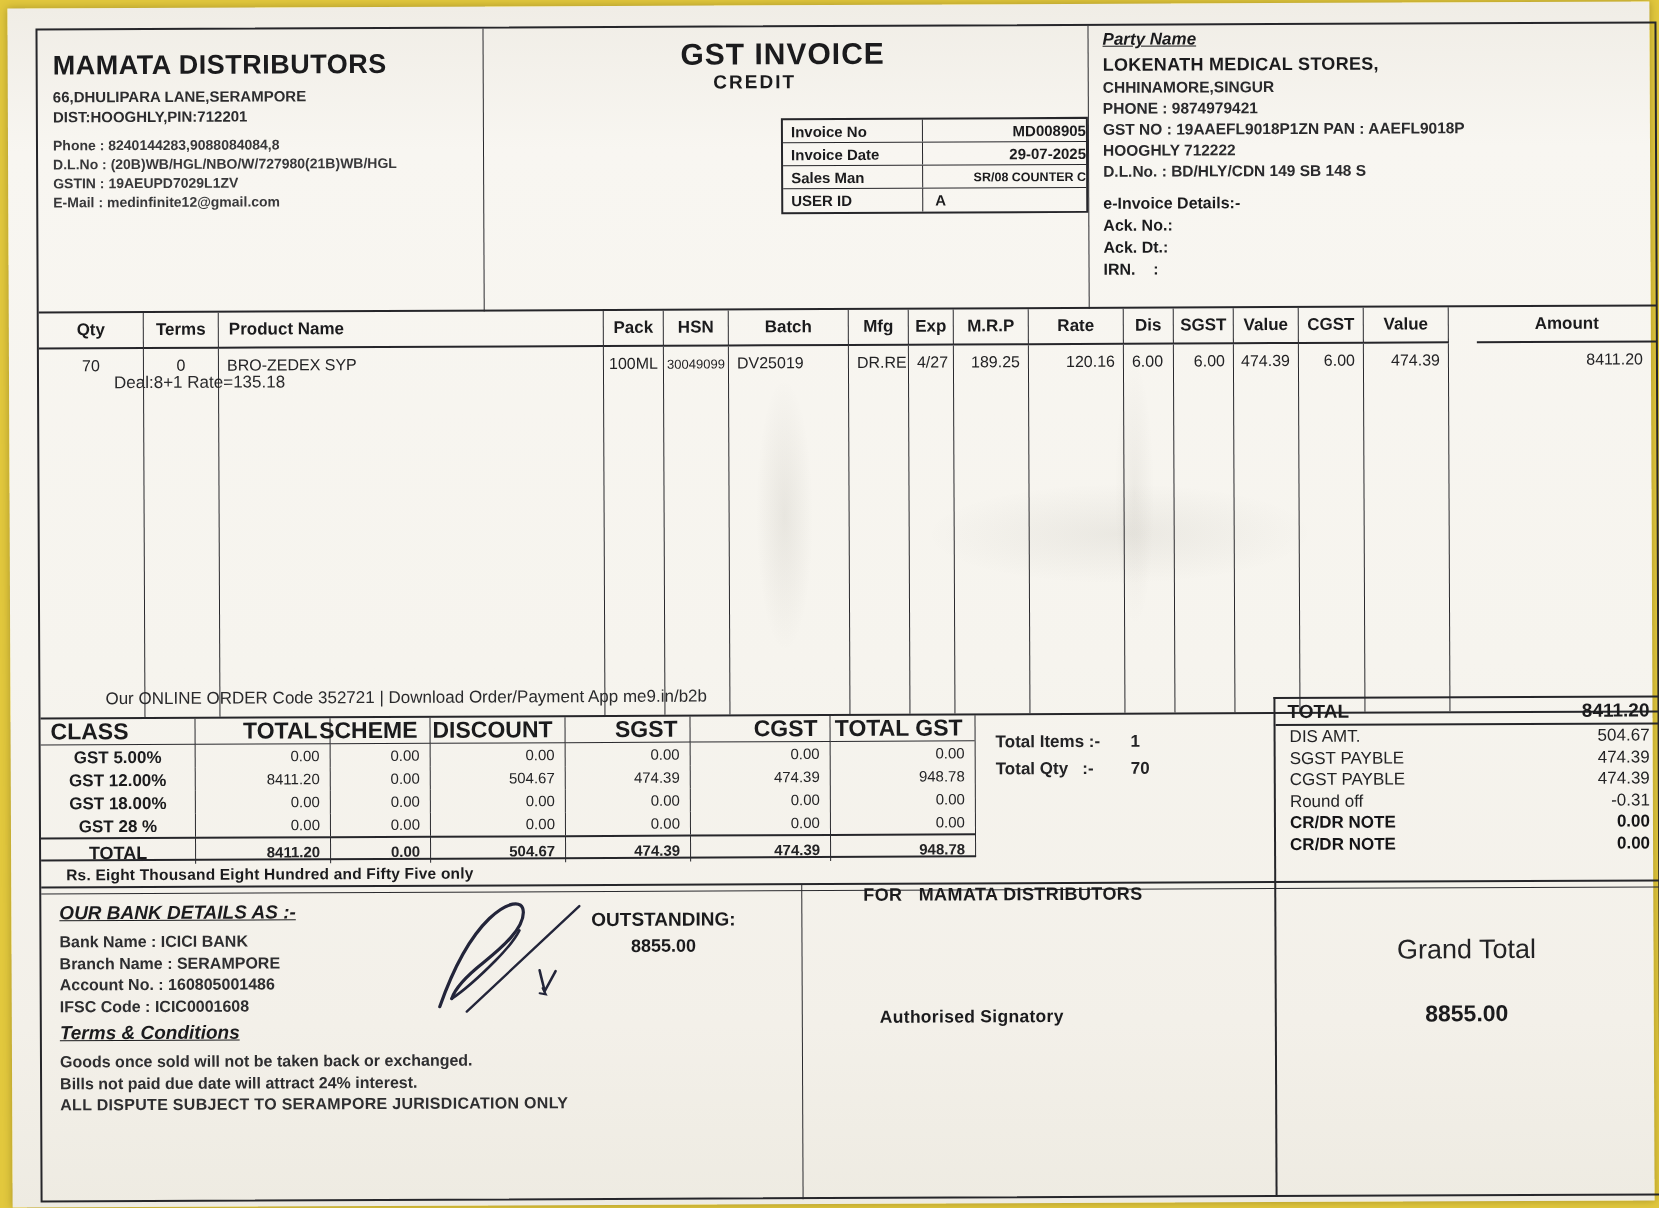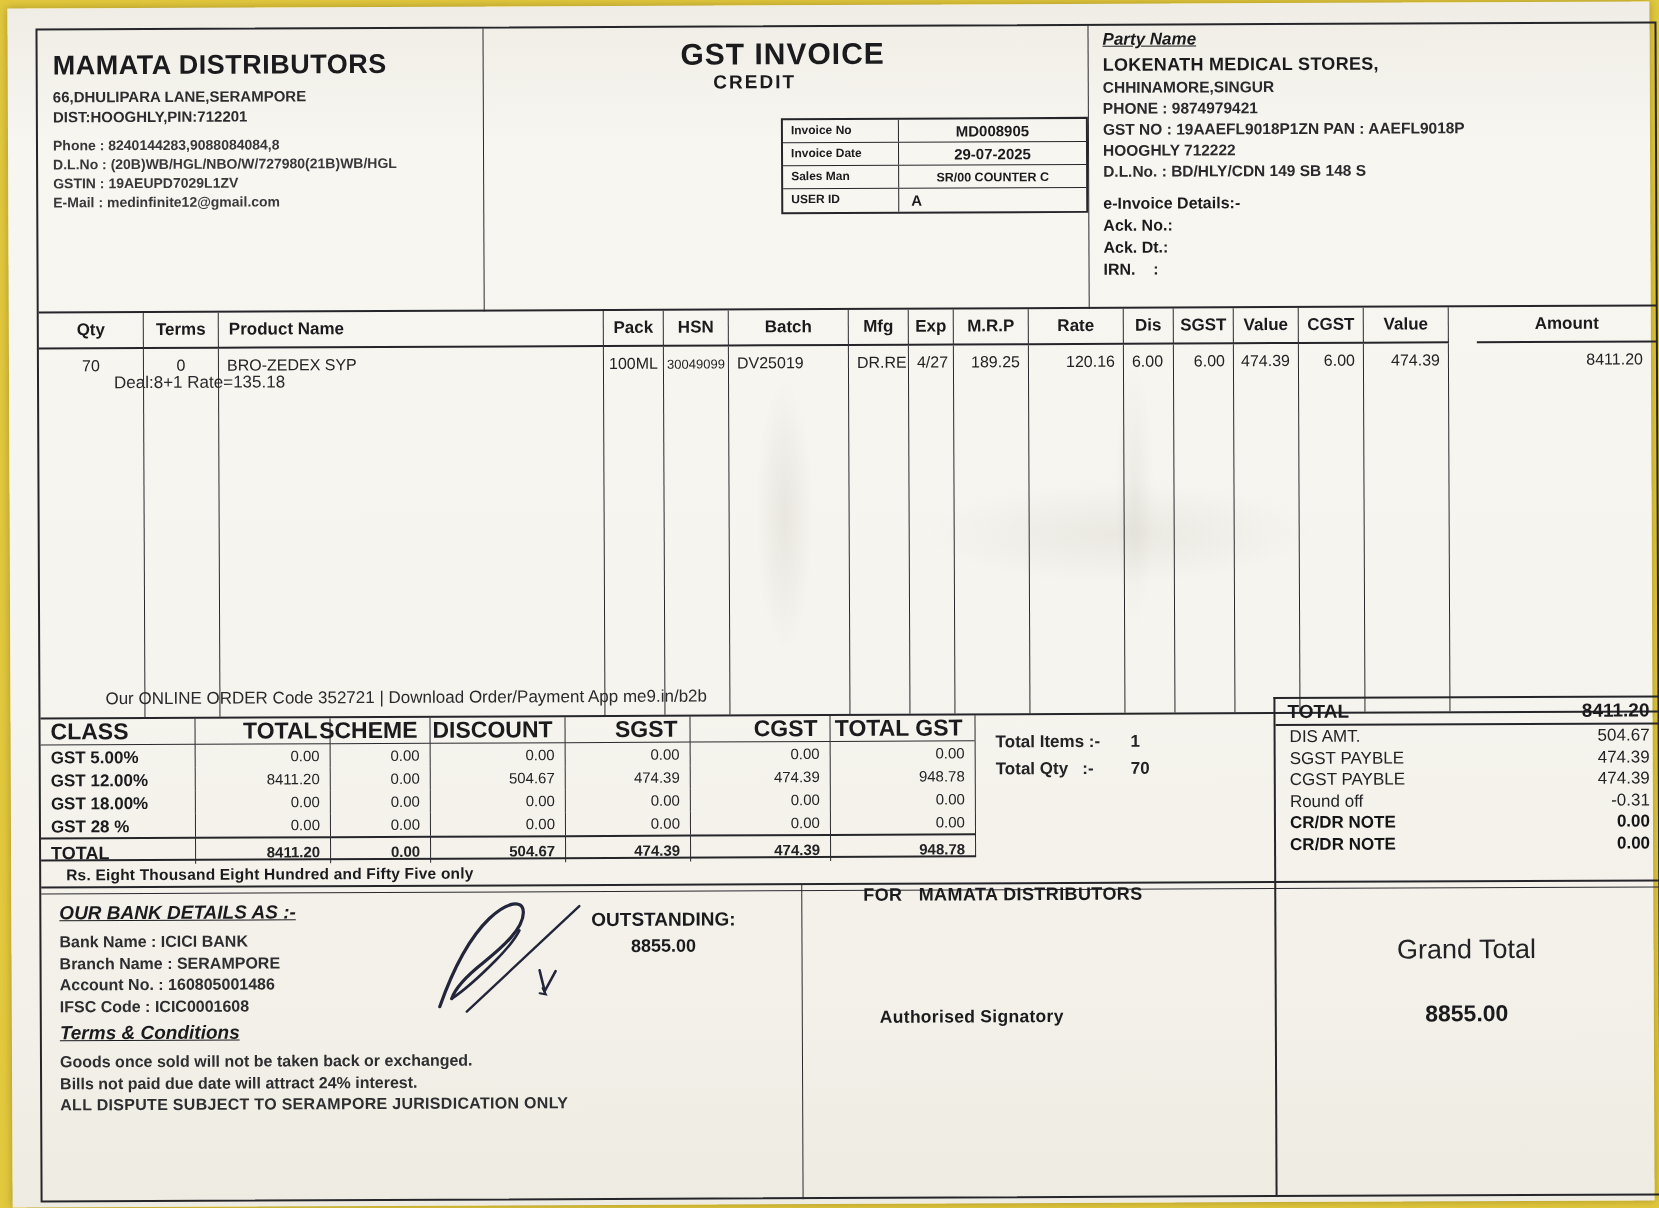--- a/index.html
+++ b/index.html
@@ -34,22 +34,22 @@
   .seller-addr { font-size:15px; font-weight:600; margin-top:6px; line-height:20px; color:#2c2c2e; }
   .seller-meta { font-size:14px; margin-top:9px; line-height:19px; color:#38383a; font-weight:600; }
 
   
   .title-wrap { left:475px; top:32px; width:600px; text-align:center; }
   .title-main { font-size:30px; font-weight:bold; letter-spacing:1px; }
   .title-sub { font-size:19px; font-weight:bold; letter-spacing:2px; transform:translateX(-28px); }
   .imeta { left:773px; top:113px; width:307px; border:2px solid #26262a; }
   .imeta-row { display:flex; height:23px; border-bottom:1.5px solid #26262a; }
   .imeta-row:last-child { border-bottom:none; }
-  .imeta-label { width:116px; border-right:1.5px solid #26262a; font-weight:bold; font-size:12px; padding:3px 0 0 8px; }
-  .imeta-value { flex:1; font-weight:bold; font-size:15px; text-align:center; padding-top:3px; }
+  .imeta-label { width:140px; border-right:1.5px solid #26262a; font-weight:bold; font-size:15px; padding:3px 0 0 8px; }
+  .imeta-value { flex:1; font-weight:bold; font-size:15px; text-align:right; padding-top:3px; }
   .imeta-value.sm { font-size:12.5px; padding-top:5px; }
   .imeta-value.left { text-align:left; padding-left:12px; }
 
   
   .party { left:1095px; top:26px; width:545px; }
   .party-hdr { font-size:17px; font-weight:bold; font-style:italic; text-decoration:underline; }
   .party-name { font-size:18px; font-weight:bold; margin-top:5px; letter-spacing:.3px; }
   .party-line { font-size:15.5px; font-weight:600; margin-top:3px; color:#2a2a2c; }
   .einv { margin-top:14px; }
   .einv-line { font-size:16px; font-weight:bold; margin-top:4px; white-space:pre; }
@@ -81,21 +81,21 @@
   .gsum { left:30px; top:711px; width:935px; height:142px;
     display:grid;
     grid-template-columns:155px 135px 100px 135px 125px 140px 1fr;
     grid-template-rows:26px repeat(4,23px) 1fr;
     border-right:1.5px solid #2a2a2e; border-bottom:2px solid #26262a; }
   .gh { border-right:1.5px solid #2a2a2e; border-bottom:1.5px solid #2a2a2e;
     font-weight:bold; font-size:23px; display:flex; align-items:center; justify-content:flex-end; padding-right:12px; }
   .gh.first { justify-content:flex-start; padding-left:10px; }
   .gh:nth-child(7) { border-right:none;text-align:right; }
   .gc { border-right:1.5px solid #2a2a2e; font-size:15px; text-align:right; padding:3px 10px 0 0; color:#232325; }
-  .gc.cls { font-weight:bold; font-size:17px; text-align:left; padding-left:10px; color:#1b1b1d; }
+  .gc.cls { font-weight:bold; font-size:17px; text-align:center; padding-left:10px; color:#1b1b1d; }
   .gc.nr { border-right:none; }
   .gt { border-top:2px solid #26262a; }
   .gt.cls { font-size:18px; padding-top:4px; }
   .gt.v { font-weight:600; padding-top:5px; }
 
   
   .titems { left:985px; top:728px; width:260px; font-size:17px; font-weight:600; color:#232325; }
   .titems .row { display:flex; margin-bottom:7px; white-space:pre; }
   .titems .lbl { width:135px; }
 
@@ -169,21 +169,21 @@
     <div class="imeta-row">
       <div class="imeta-label">Invoice No</div>
       <div class="imeta-value">MD008905</div>
     </div>
     <div class="imeta-row">
       <div class="imeta-label">Invoice Date</div>
       <div class="imeta-value">29-07-2025</div>
     </div>
     <div class="imeta-row">
       <div class="imeta-label">Sales Man</div>
-      <div class="imeta-value sm">SR/00 COUNTER C</div>
+      <div class="imeta-value sm">SR/08 COUNTER C</div>
     </div>
     <div class="imeta-row">
       <div class="imeta-label">USER ID</div>
       <div class="imeta-value left">A</div>
     </div>
   </div>
 
   <div class="abs party">
     <div class="party-hdr">Party Name</div>
     <div class="party-name">LOKENATH MEDICAL STORES,</div>

